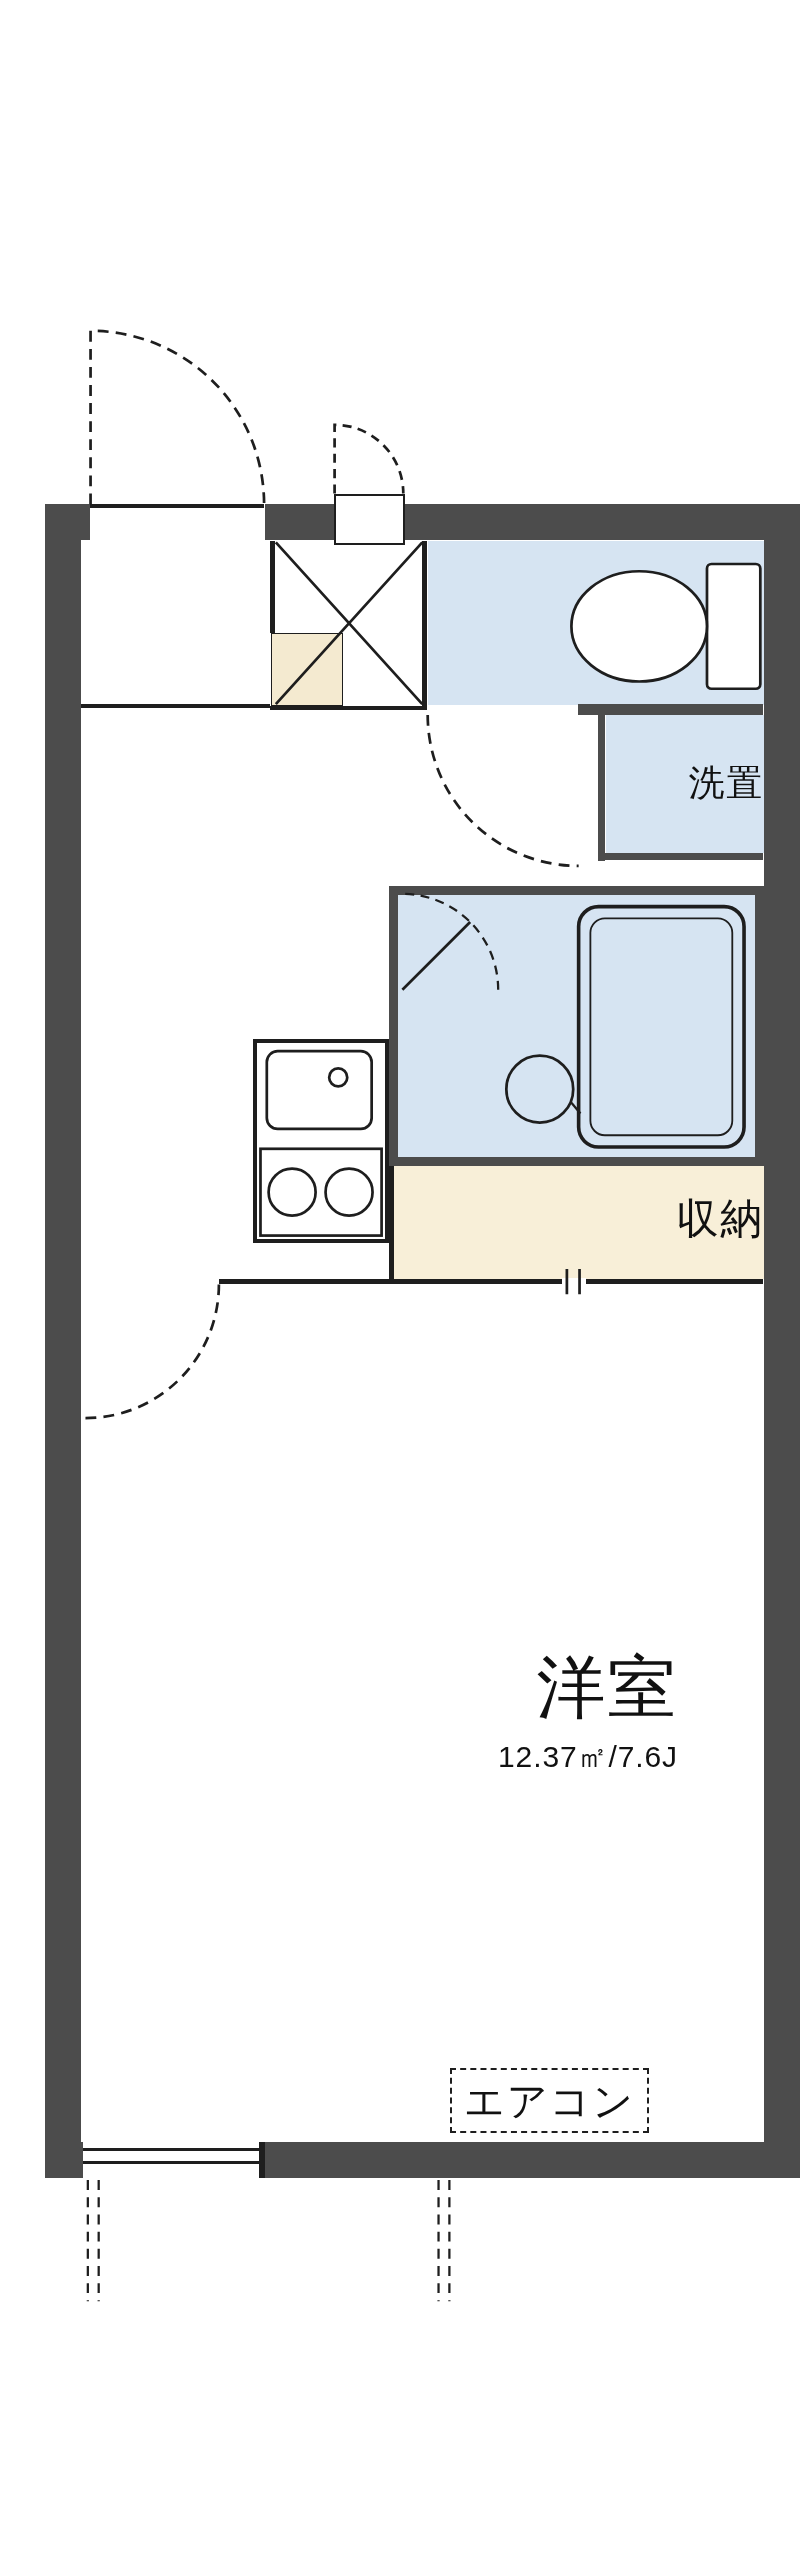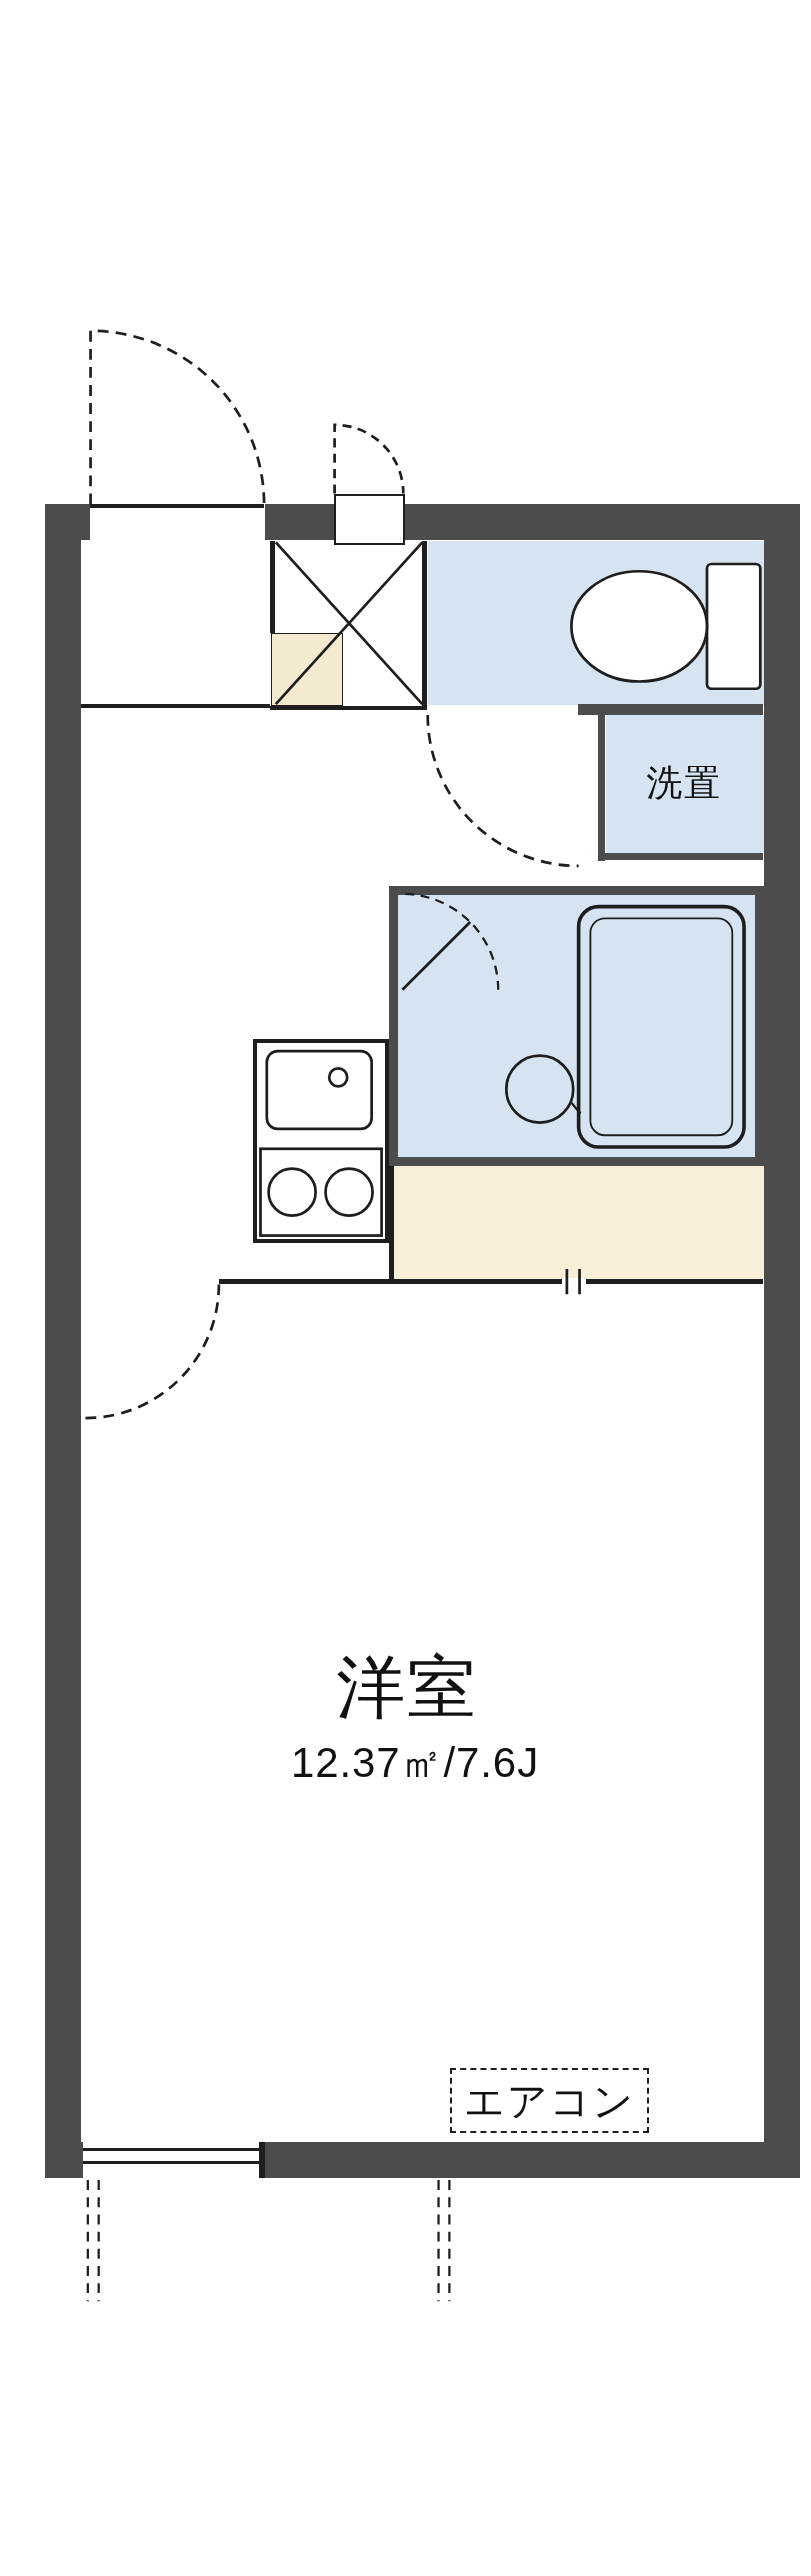--- a/index.html
+++ b/index.html
@@ -12,21 +12,21 @@
   }
   *{margin:0;padding:0;box-sizing:border-box}
   html,body{background:#fff}
   body{font-family:"Liberation Sans","DejaVu Sans",sans-serif;color:#111}
   #plan{position:relative;width:812px;height:2576px;background:var(--background);overflow:hidden}
   .abs{position:absolute}
   .wall{position:absolute;background:var(--wall)}
   .line{position:absolute;background:var(--line)}
   .fill-water{position:absolute;background:var(--water-area)}
   .fill-cream{position:absolute;background:var(--storage-fill)}
-  .label{position:absolute;text-align:center;color:#111;line-height:1.05;letter-spacing:1.8px}
+  .label{position:absolute;text-align:right;color:#111;line-height:1.05;letter-spacing:1.8px}
   svg.overlay{position:absolute;left:0;top:0;pointer-events:none}
   .box{position:absolute;background:#fff;border:2.7px solid var(--line)}
   #aircon-box{display:flex;align-items:center;justify-content:center;border:2.7px dashed var(--line);background:#fff}
 </style>
 </head>
 <body>
 
 <div id="plan">
 
   <div class="fill-water" style="left:428px;top:541px;width:336px;height:164px"></div>
@@ -127,17 +127,18 @@
 
     <g>
       <path d="M97,2412 L97,2546" stroke-width="2.5" stroke-dasharray="11 8"></path>
       <path d="M109,2412 L109,2546" stroke-width="2.5" stroke-dasharray="11 8"></path>
       <path d="M485,2412 L485,2546" stroke-width="2.5" stroke-dasharray="11 8"></path>
       <path d="M497,2412 L497,2546" stroke-width="2.5" stroke-dasharray="11 8"></path>
     </g>
   </svg>
 
   <div class="label" style="left:604px;top:764px;width:160px;font-size:36px">洗置</div>
+  <div class="label" style="left:394px;top:1197px;width:370px;font-size:42px">収納</div>
   <div class="label" style="left:136px;top:1652px;width:542px;font-size:69px">洋室</div>
-  <div class="label" style="left:144px;top:1741px;width:542px;font-size:42px;letter-spacing:0.9px">12.37㎡/7.6J</div>
+  <div class="label" style="left:136px;top:1741px;width:542px;font-size:30px;letter-spacing:0.9px">12.37㎡/7.6J</div>
 
 </div>
 
 
 </body></html>

